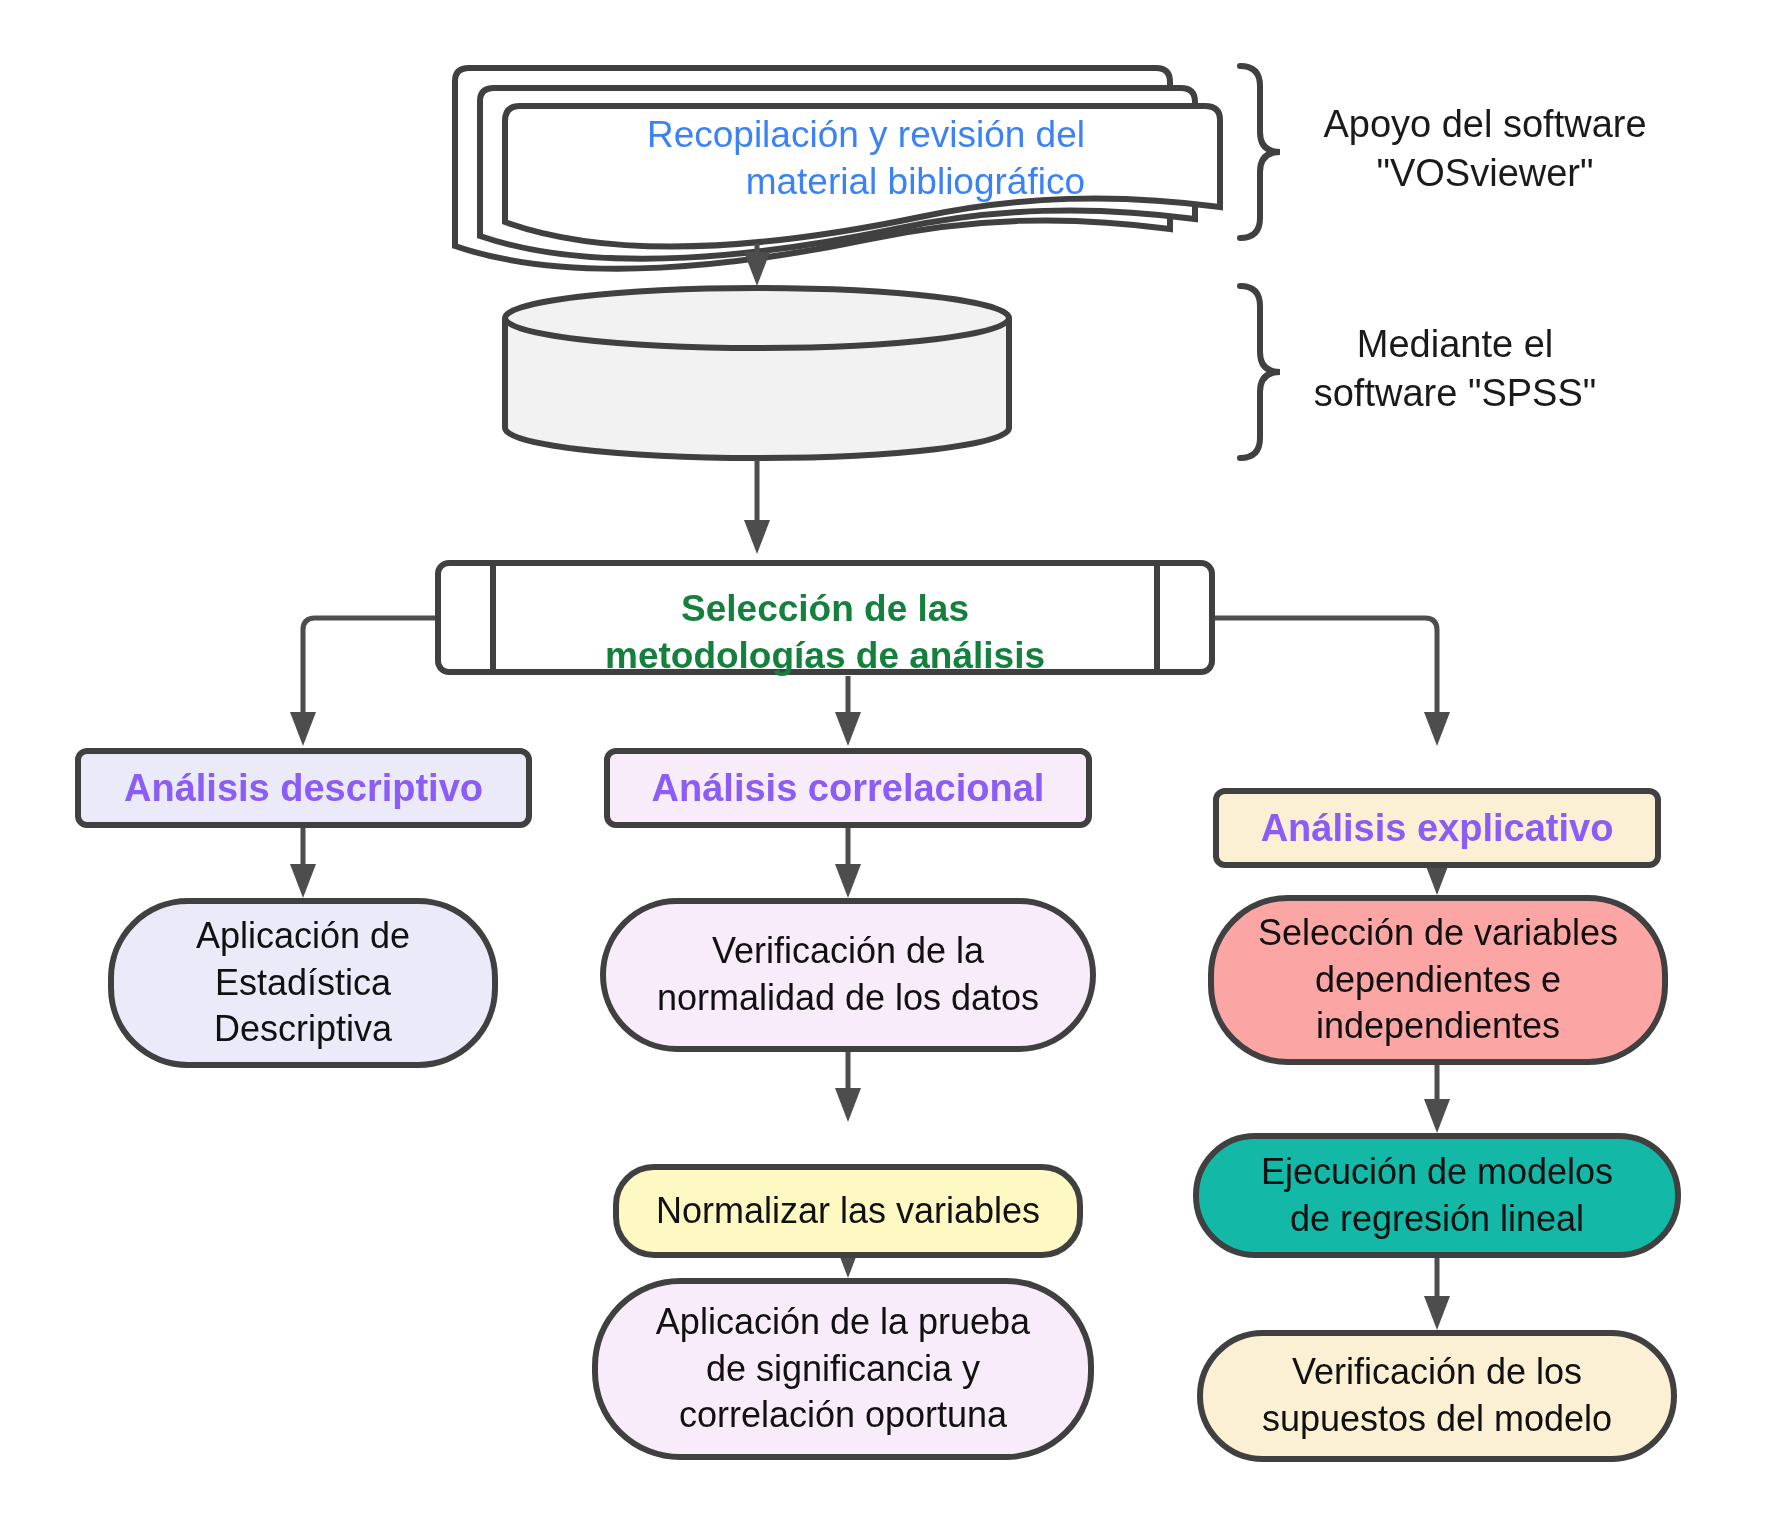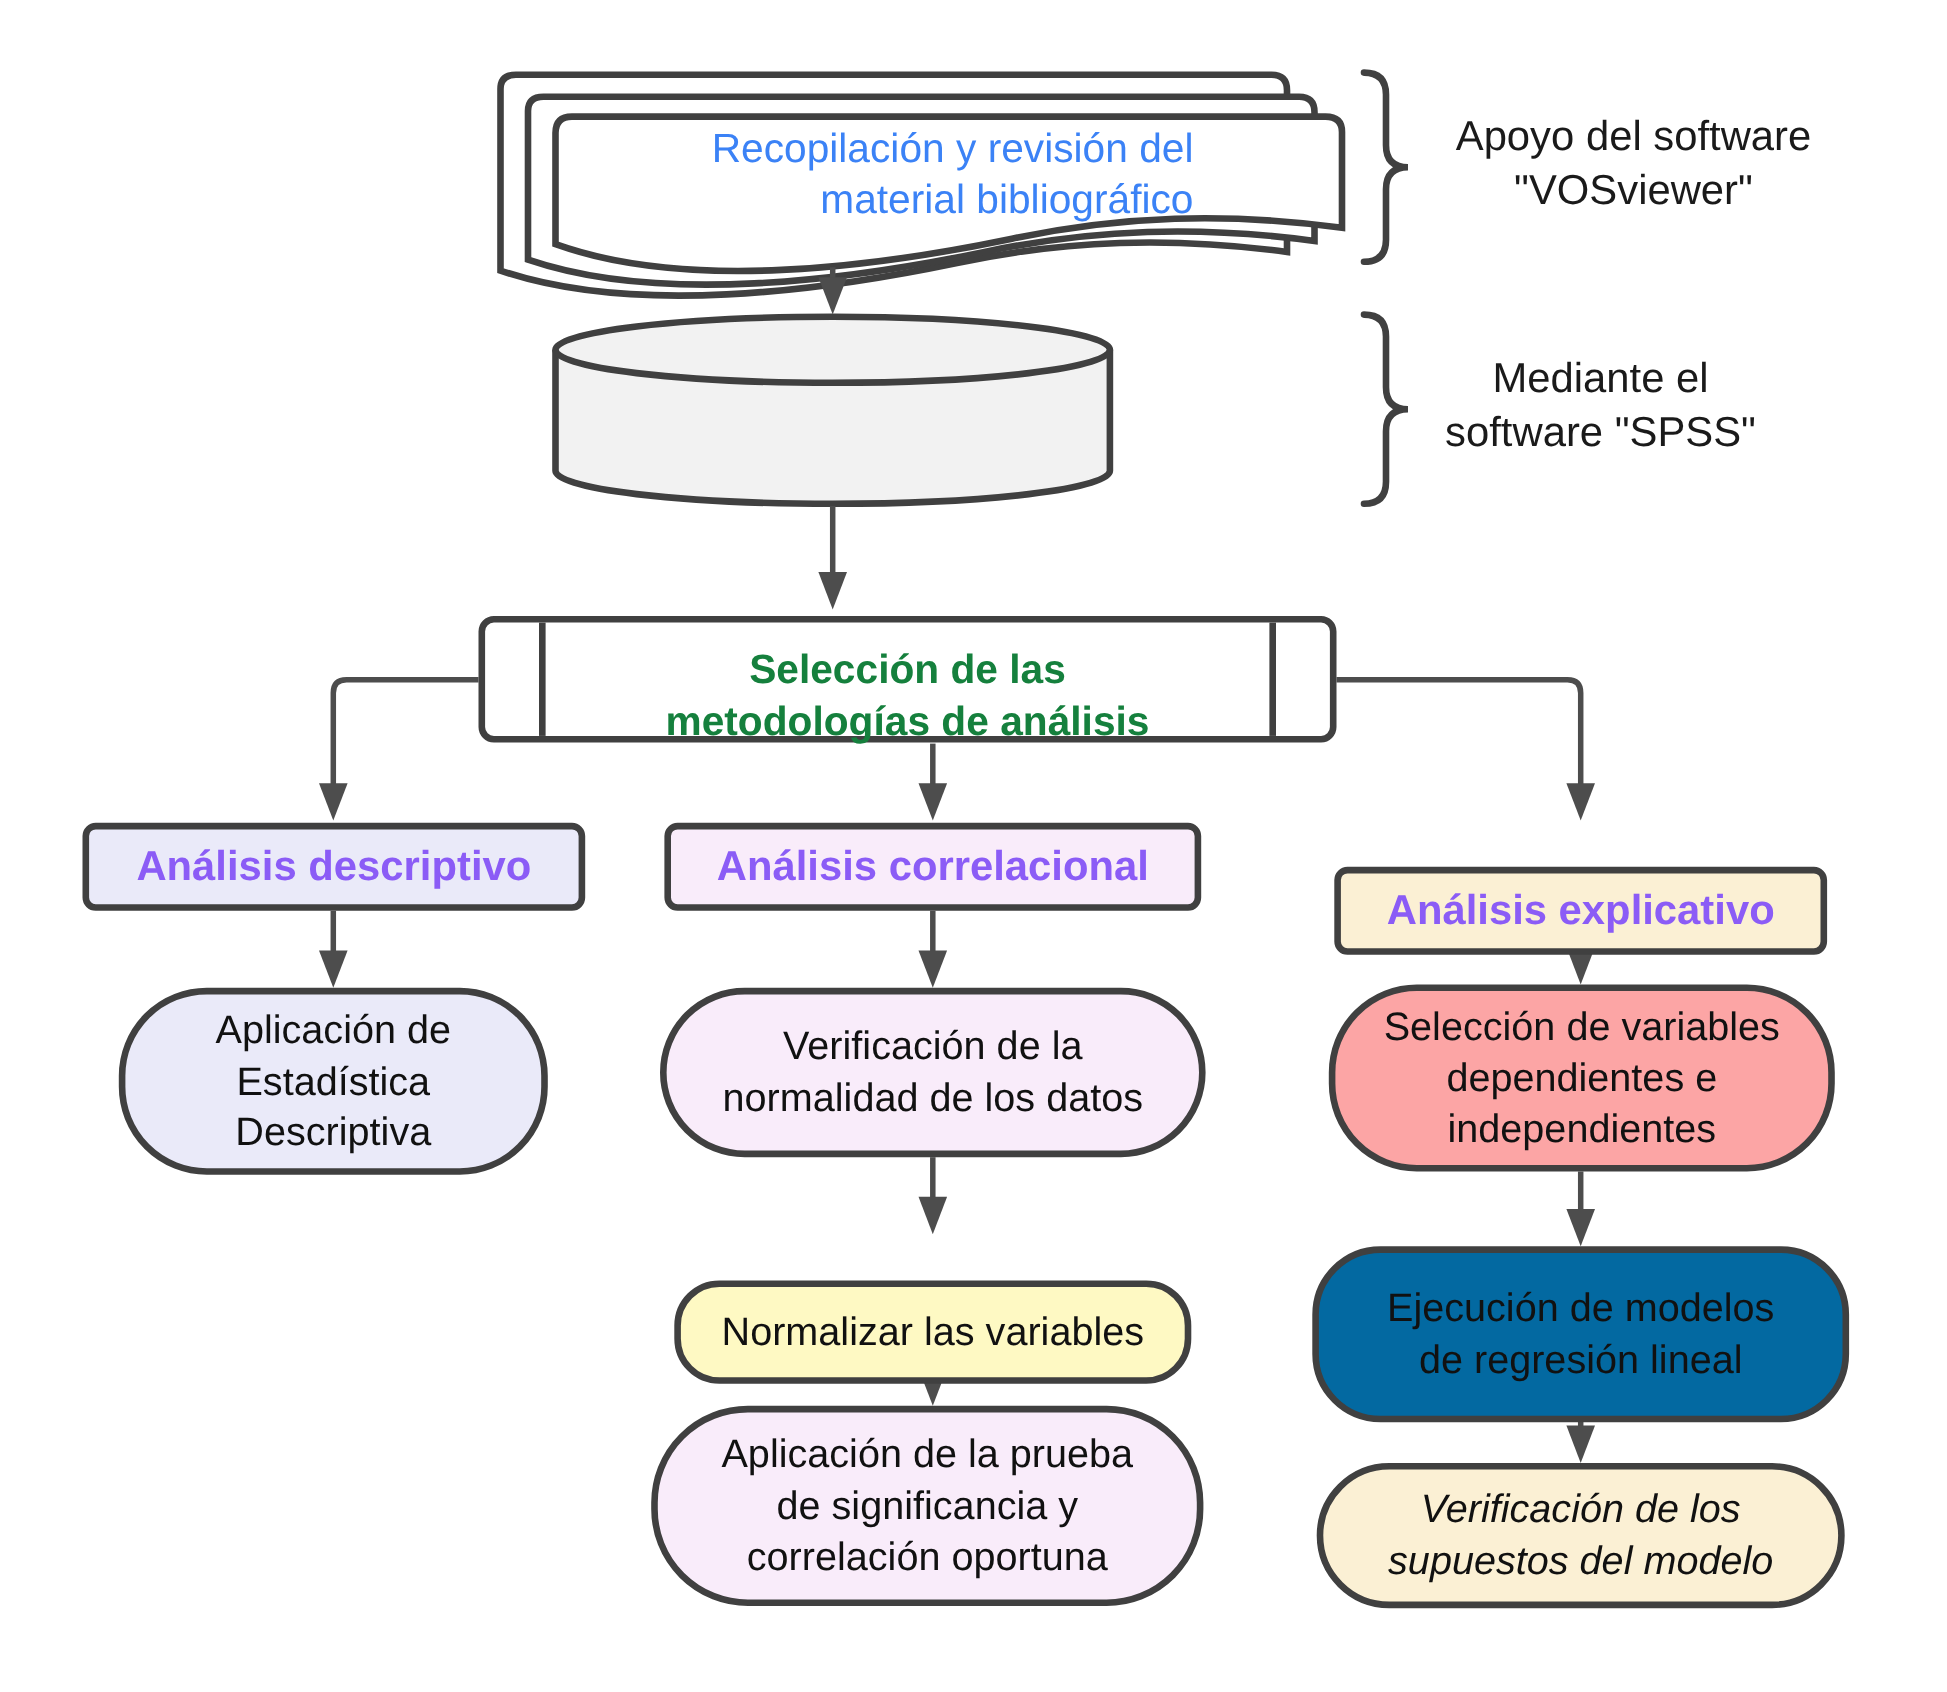--- a/index.html
+++ b/index.html
@@ -108,20 +108,20 @@
   <div class="box pill" style="left: 613px; top: 1164px; width: 470px; height: 94px; border-radius: 41px; background-color: #fef9c3;">
     <span class="mw" style="max-width:450px;">Normalizar las variables</span>
   </div>
   <div class="box pill" style="left: 592px; top: 1278px; width: 502px; height: 182px; border-radius: 88px; background-color: rgb(249, 236, 250);">
     <span class="mw" style="max-width:400px;">Aplicación de la prueba de significancia y correlación oportuna</span>
   </div>
 
   <div class="box pill" style="left: 1208px; top: 895px; width: 460px; height: 170px; border-radius: 80px; background-color: #fca5a5;">
     <span class="mw" style="max-width:440px;">Selección de variables dependientes e independientes</span>
   </div>
-  <div class="box pill" style="left: 1193px; top: 1133px; width: 488px; height: 160px; border-radius: 62px; background-color: #0369a1; justify-content: center;">
+  <div class="box pill" style="left: 1193px; top: 1133px; width: 488px; height: 125px; border-radius: 62px; background-color: #14b8a6; justify-content: center;">
     <span class="mw" style="max-width:380px;">Ejecución de modelos de regresión lineal</span>
   </div>
-  <div class="box pill" style="left: 1197px; top: 1330px; width: 480px; height: 132px; border-radius: 66px; background-color: rgb(251, 240, 212); font-style: italic;">
+  <div class="box pill" style="left: 1197px; top: 1330px; width: 480px; height: 132px; border-radius: 66px; background-color: rgb(251, 240, 212);">
     <span class="mw" style="max-width:400px;">Verificación de los supuestos del modelo</span>
   </div>
 
 </div>
 
 </body></html>

